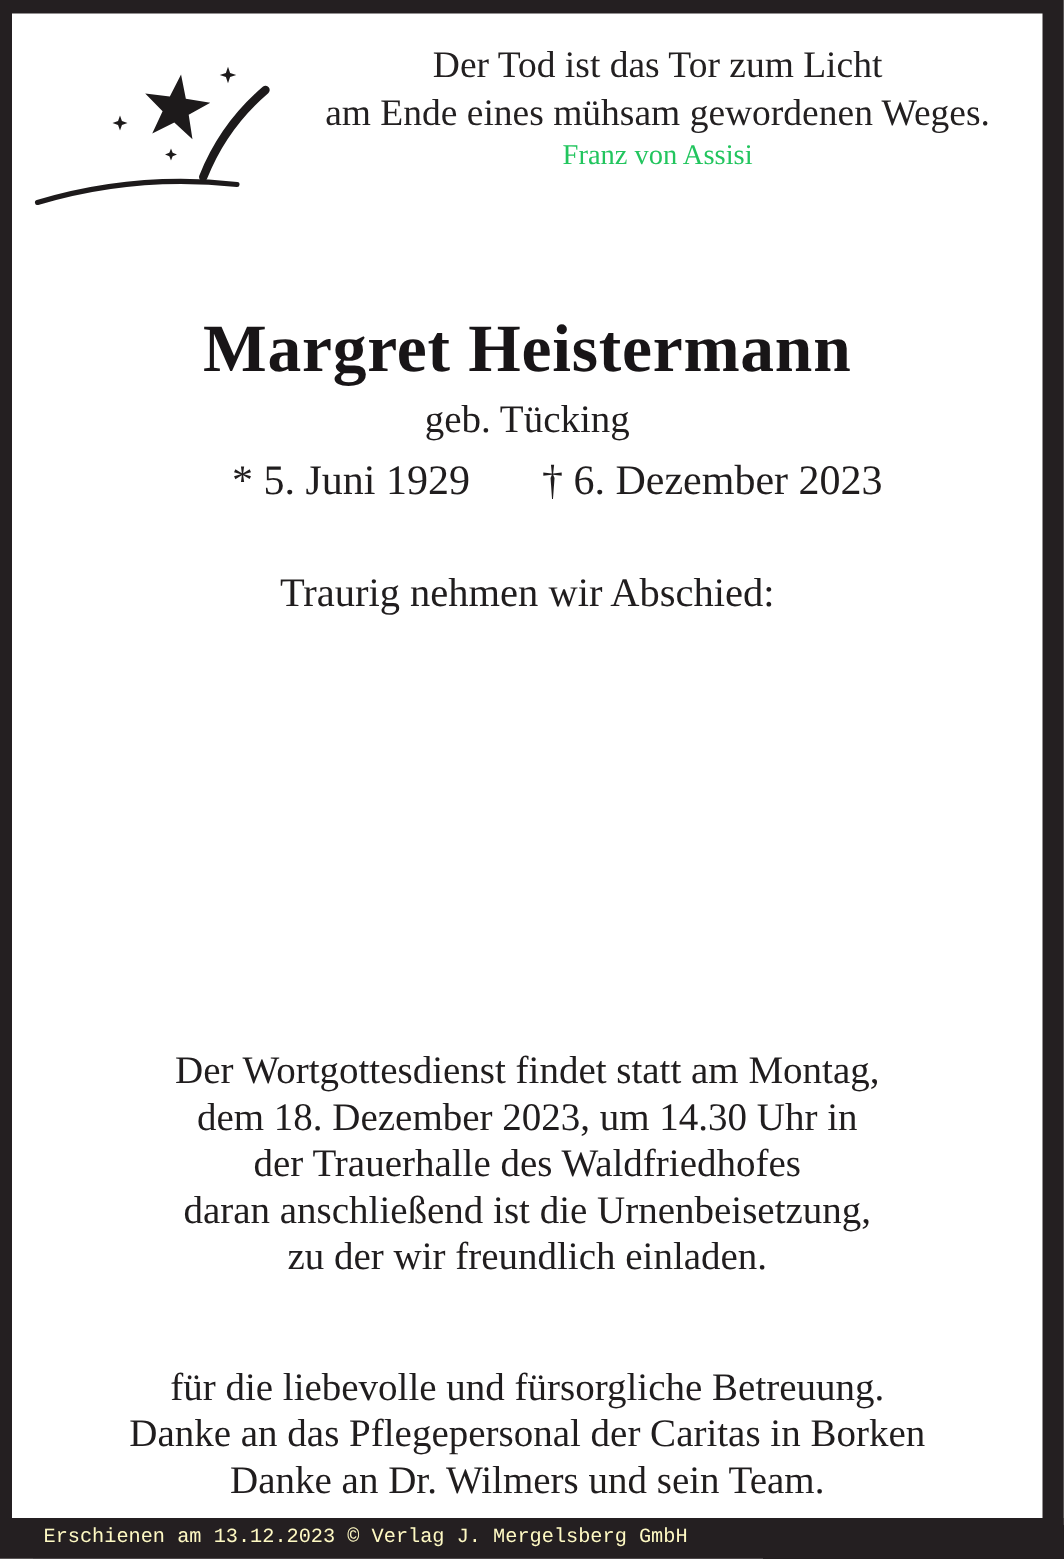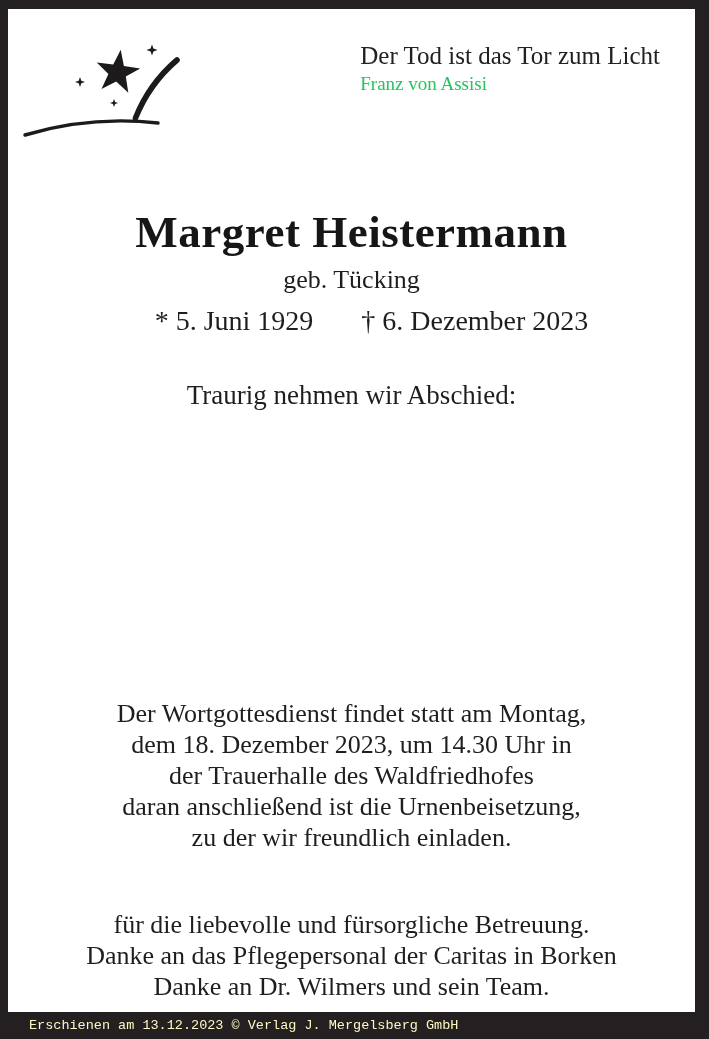--- a/index.html
+++ b/index.html
@@ -7,22 +7,22 @@
     width:709px;height:1039px;
     font-family:"Liberation Serif","DejaVu Serif",serif;
     background:#241f21;
   }
   #screen{position:relative;width:709px;height:1039px;background:#241f21;overflow:hidden;}
   .paper{position:absolute;left:8px;top:9px;width:687px;height:1003px;background:#ffffff;}
 
   .star-art{position:absolute;left:16px;top:34px;}
 
   .quote{
-    position:absolute;right:49px;top:40px;
-    text-align:left;font-size:25px;line-height:32px;color:#232021;
+    position:absolute;right:49px;top:28px;
+    text-align:center;font-size:25px;line-height:32px;color:#232021;
   }
   .quote .attribution{font-size:19px;line-height:24px;margin-top:0;color:#22c55e;}
 
   .centerband{position:absolute;left:8px;width:687px;text-align:center;color:#201d1e;margin-top:18px;}
 
   .deceased-name{top:188px;font-size:45px;font-weight:bold;letter-spacing:0.5px;color:#181517;}
   .maiden-name{top:247px;font-size:26px;}
   .dates{top:287px;font-size:28px;padding-left:20px;}
   .dates .date-part{display:inline-block;}
   .dates .birth{margin-right:48px;}
@@ -51,20 +51,21 @@
     <path d="M25,135 Q90,115.5 158,123" fill="none" stroke="#1d1a1b" stroke-width="3.4" stroke-linecap="round"></path>
     <path d="M135.5,118 Q149,84 177,60" fill="none" stroke="#1d1a1b" stroke-width="5.6" stroke-linecap="round"></path>
     <polygon fill="#1d1a1b" points="120.7,49.7 123.9,65.9 140.2,68.5 125.8,76.5 128.3,92.8 116.2,81.6 101.5,89.0 108.4,74.1 96.8,62.4 113.2,64.4"></polygon>
     <path fill="#1d1a1b" d="M152,44.5 L153.4,48.6 L157.5,50 L153.4,51.4 L152,55.5 L150.6,51.4 L146.5,50 L150.6,48.6 Z"></path>
     <path fill="#1d1a1b" d="M80,77 L81.3,80.7 L85,82 L81.3,83.3 L80,87 L78.7,83.3 L75,82 L78.7,80.7 Z"></path>
     <path fill="#1d1a1b" d="M114,99 L115.1,101.9 L118,103 L115.1,104.1 L114,107 L112.9,104.1 L110,103 L112.9,101.9 Z"></path>
   </svg>
 
   <div class="quote">
     <div>Der Tod ist das Tor zum Licht</div>
+    <div>am Ende eines mühsam gewordenen Weges.</div>
     <div class="attribution">Franz von Assisi</div>
   </div>
 
   <div class="centerband deceased-name">Margret Heistermann</div>
   <div class="centerband maiden-name">geb. Tücking</div>
   <div class="centerband dates">
     <span class="date-part birth">* 5. Juni 1929</span><span class="date-part">† 6. Dezember 2023</span>
   </div>
 
   <div class="centerband farewell-intro">Traurig nehmen wir Abschied:</div>

